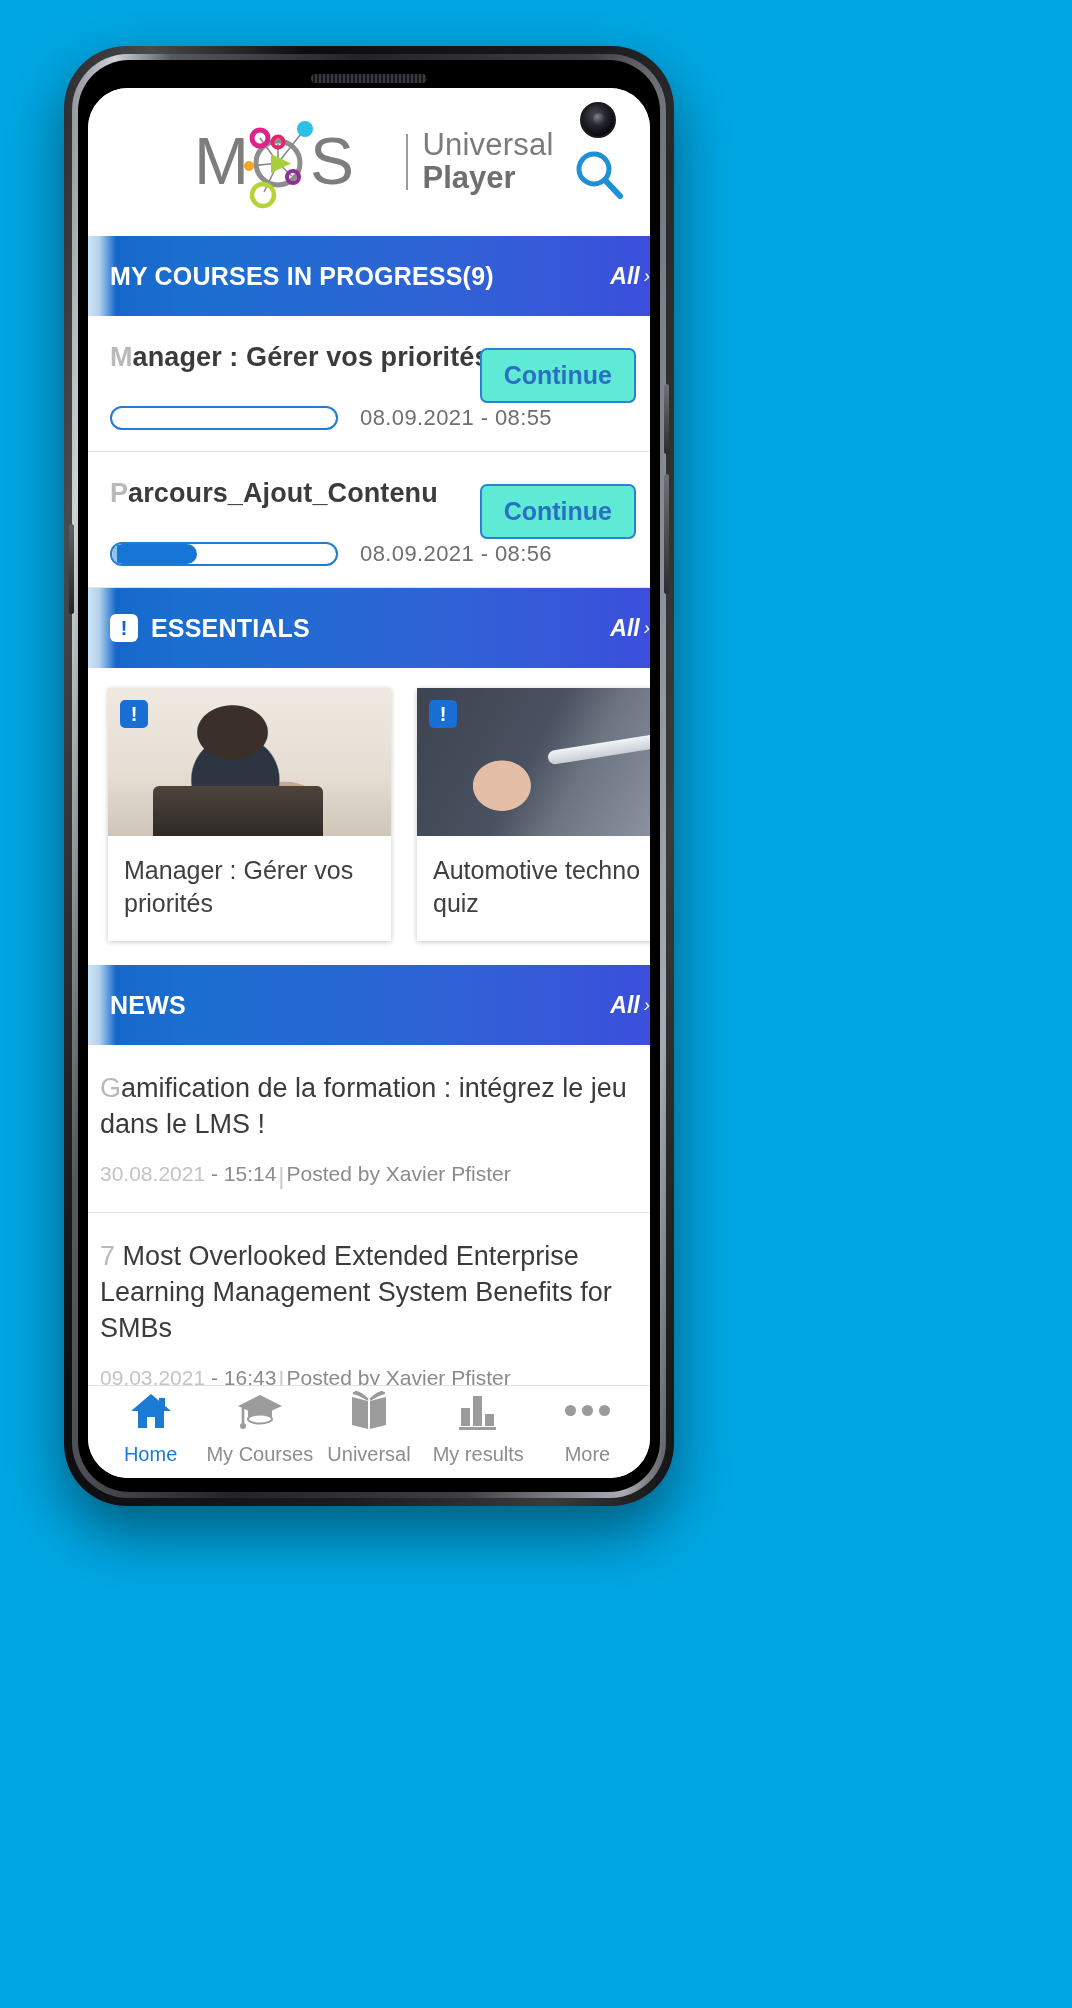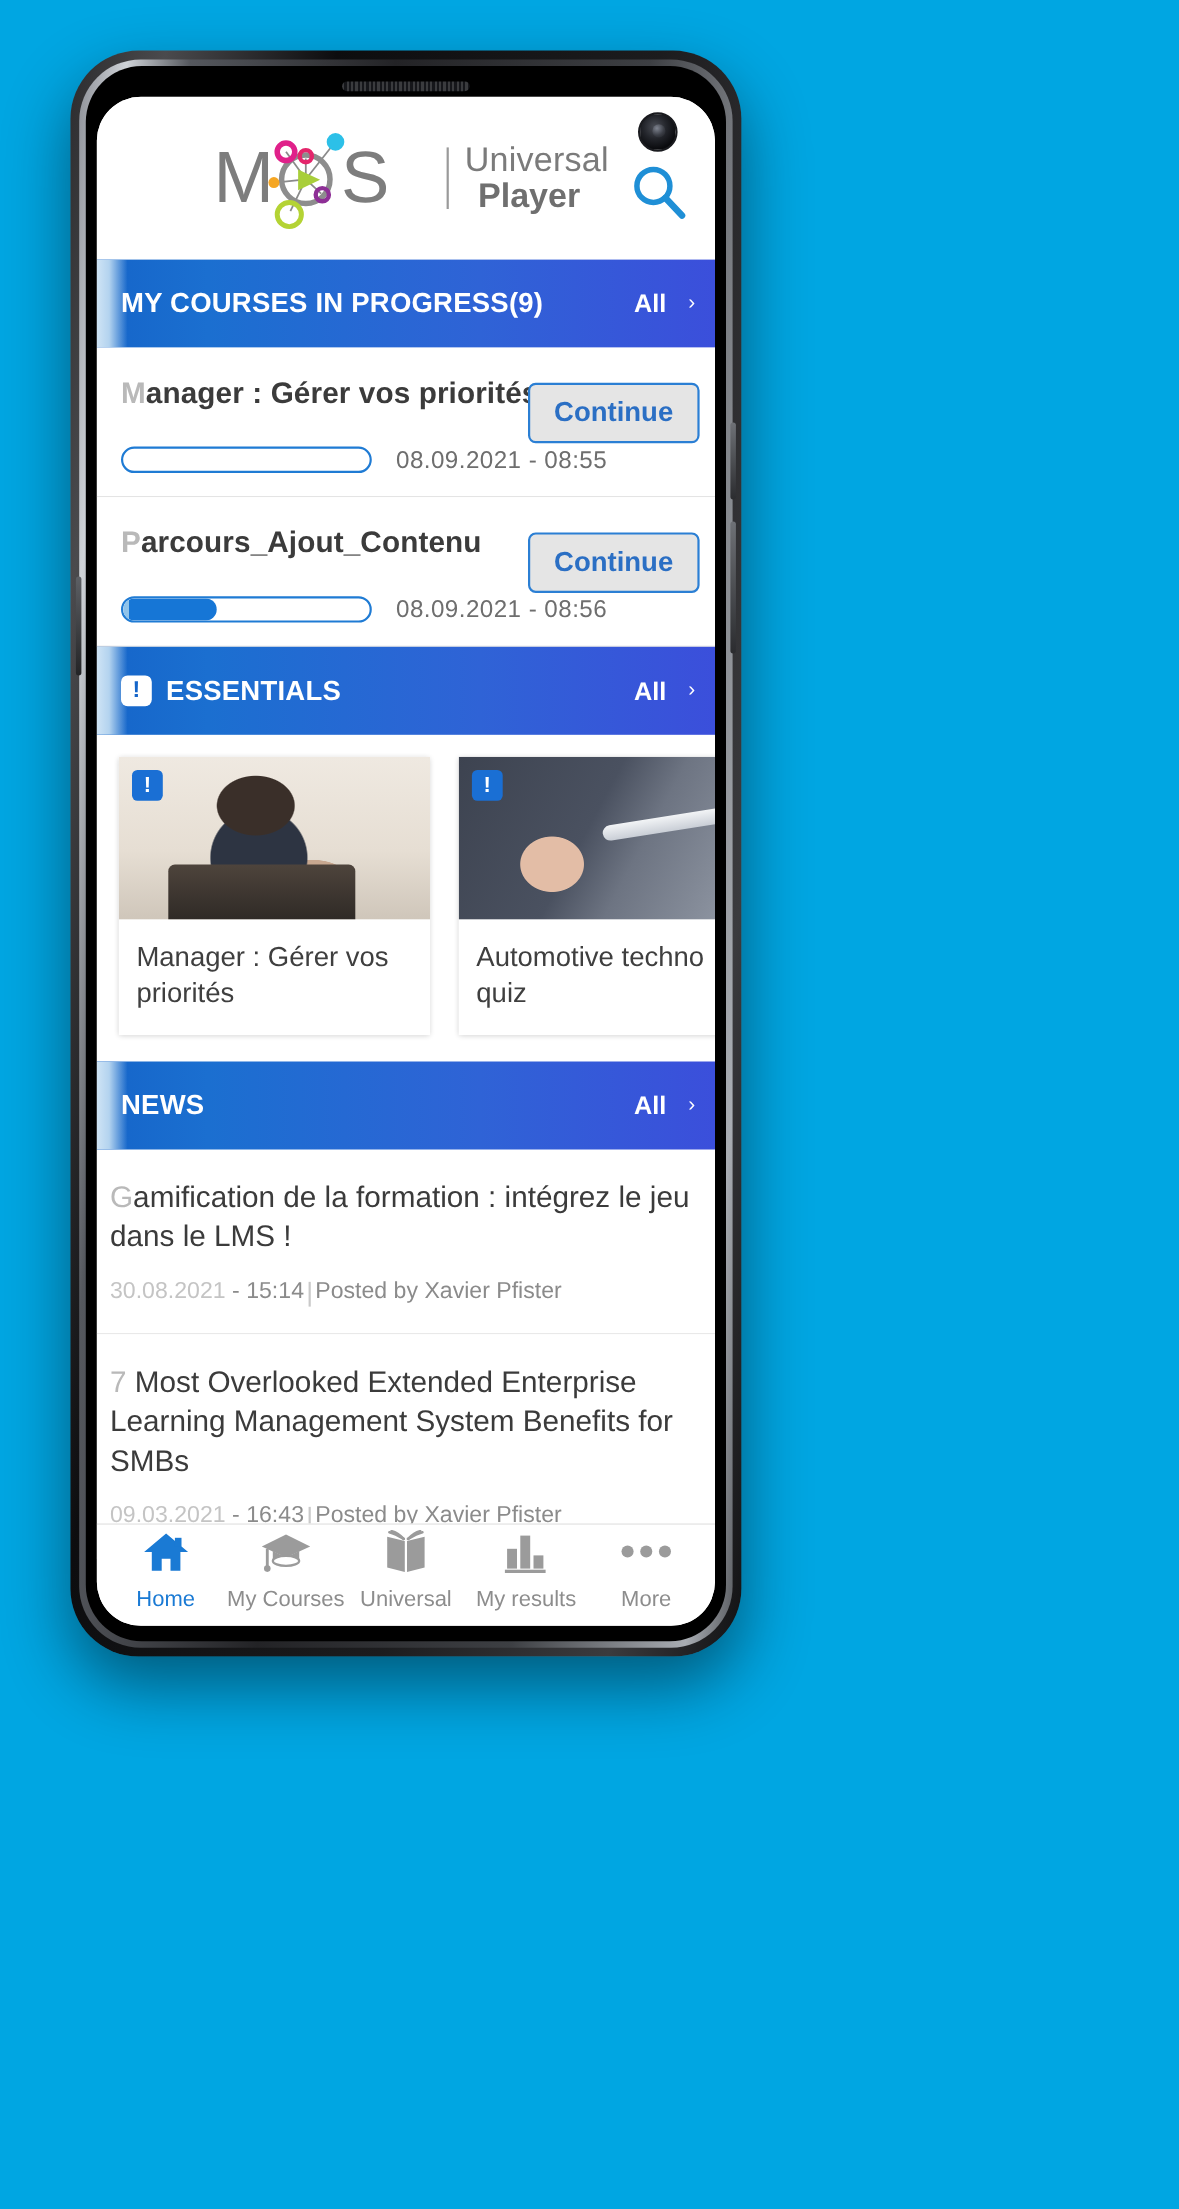--- a/index.html
+++ b/index.html
@@ -81,21 +81,21 @@
     height: 148px;
     background: #fff;
     display: flex; align-items: center; justify-content: center;
   }
   .logo-wrap { display: flex; align-items: center; gap: 14px; margin-left: 8px; }
   .logo-mark { position: relative; width: 200px; height: 96px; }
   .logo-mark svg { position: absolute; left: 0; top: 0; }
   .logo-divider { width: 2px; height: 56px; background: #9a9a9a; }
   .logo-text { line-height: 1.05; color: #7b7b7b; }
   .logo-text .t1 { font-size: 31px; font-weight: 400; letter-spacing: .2px; }
-  .logo-text .t2 { font-size: 31px; font-weight: 700; color: #6f6f6f; margin-left: 12px; }
+  .logo-text .t2 { font-size: 31px; font-weight: 700; color: #6f6f6f; }
 
   .search-btn {
     position: absolute; right: 22px; top: 58px;
     width: 58px; height: 58px;
     z-index: 50;
   }
   .search-btn svg { display: block; }
 
   
   .sec-bar {
@@ -114,23 +114,23 @@
   .sec-badge {
     width: 28px; height: 28px; border-radius: 6px;
     background: #fff; color: #1565c9;
     font-size: 21px; font-weight: 700; line-height: 27px; text-align: center;
   }
   .sec-title {
     color: #fff; font-size: 25px; font-weight: 700; letter-spacing: .2px;
     white-space: nowrap;
   }
   .sec-all {
-    margin-left: auto; padding-right: 18px;
-    display: flex; align-items: center; gap: 20px;
-    color: #fff; font-size: 23px; font-weight: 700; z-index: 2;
+    margin-left: auto; 
+    display: flex; align-items: center; gap: 4px;
+    color: #fff; font-size: 23px; font-weight: 700; z-index: 2; font-style: italic;
   }
   .sec-all .chev { font-size: 19px; font-weight: 400; }
 
   
   .course-row {
     position: relative;
     padding: 26px 22px 20px 22px;
     background: #fff;
     border-bottom: 1px solid #e2e2e2;
   }
@@ -148,21 +148,21 @@
   .pbar .fill {
     position: absolute; left: 0; top: 0; bottom: 0;
     background: linear-gradient(90deg,#8fc3ea 0 6%, #1676d6 6% 100%);
     border-radius: 12px;
   }
   .course-date { font-size: 22px; color: #6e6e6e; letter-spacing: .4px; white-space: nowrap; }
   .continue-btn {
     position: absolute; right: 14px; top: 32px;
     padding: 11px 22px;
     border: 2px solid #2b7fd4; border-radius: 7px;
-    background: #e5e5e5; color: #2b6fc4;
+    background: #5eead4; color: #2b6fc4;
     font-size: 25px; font-weight: 700;
     font-family: "Liberation Sans", sans-serif;
     white-space: nowrap;
   }
 
   
   .cards-strip {
     background: #fff;
     padding: 20px 0 24px 20px;
     display: flex; gap: 26px;

